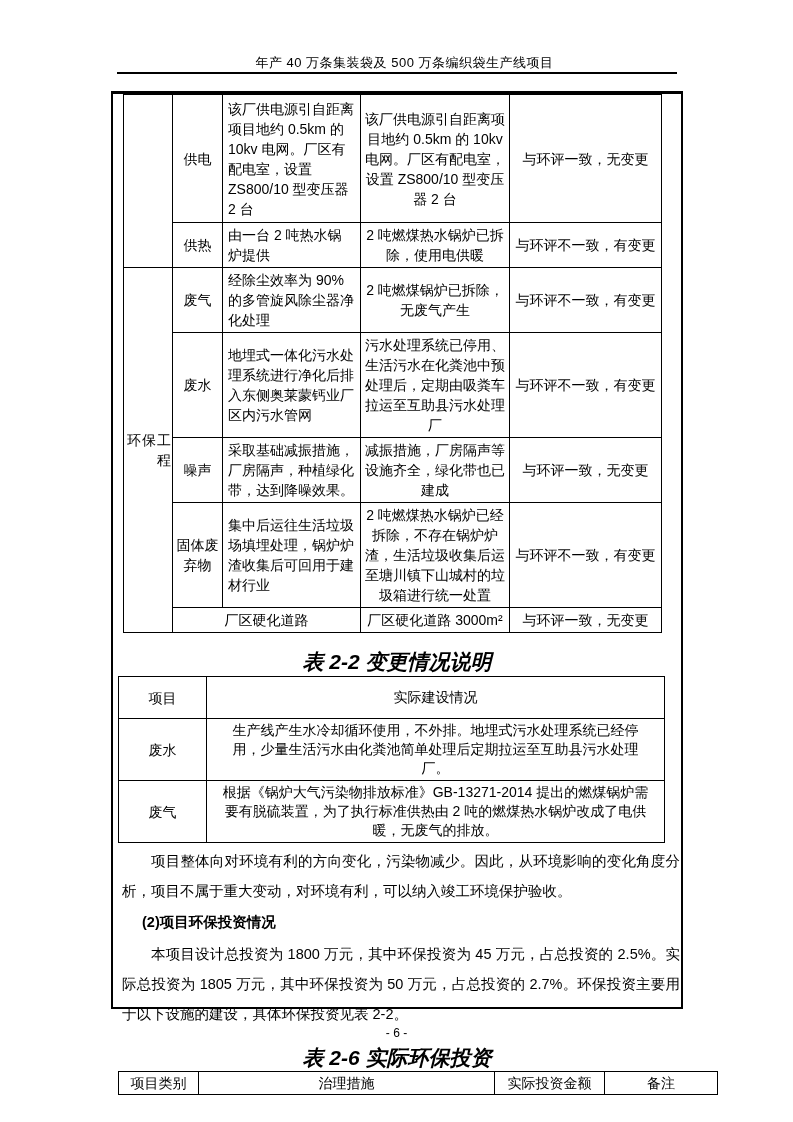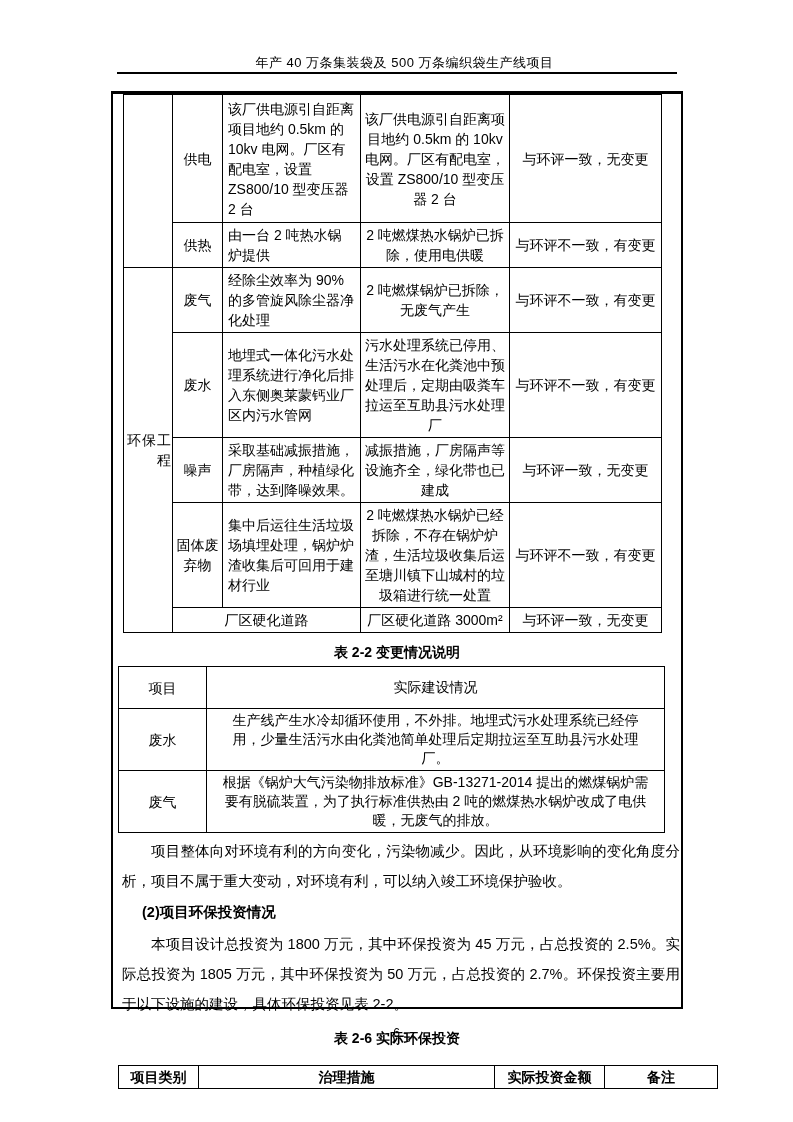--- a/index.html
+++ b/index.html
@@ -51,30 +51,31 @@
   .t1 td.sec   { text-align: right; width: 49px; letter-spacing: 1px; }
   .t1 td.lbl   { text-align: center; width: 50px; }
   .t1 td.c3    { width: 138px; text-align: left; padding: 2px 5px; }
   .t1 td.c4    { width: 149px; text-align: center; padding: 2px 4px; }
   .t1 td.c5    { width: 152px; text-align: center; padding: 2px 4px; }
   .t1 td.road  { text-align: center; }
 
   .tbl-title {
     text-align: center;
     font-weight: bold;
-    font-size: 14px;
+    font-size: 21px;
     line-height: 22px;
-    margin-top: 8px;
+    margin-top: 18px;
+    font-style: italic;
   }
   .t2 { margin-left: 5px; margin-top: 3px; width: 546px; }
   .t2 td.lbl { width: 88px; text-align: center; }
   .t2 td.val { width: 458px; text-align: center; padding: 2px 14px; line-height: 19px; }
   .t2 tr.hdr td { height: 42px; }
 
-  .t3 { margin-left: 5px; margin-top: 16px; width: 558px; font-weight: bold; }
+  .t3 { margin-left: 5px; margin-top: 2px; width: 558px; }
   .t3 td { text-align: center; height: 23px; line-height: 17px; }
   .t3 td.h1 { width: 80px; }
   .t3 td.h2 { width: 296px; }
   .t3 td.h3 { width: 110px; }
   .t3 td.h4 { width: 113px; }
 
   
   .body-p {
     font-size: 14.5px;
     line-height: 30px;

